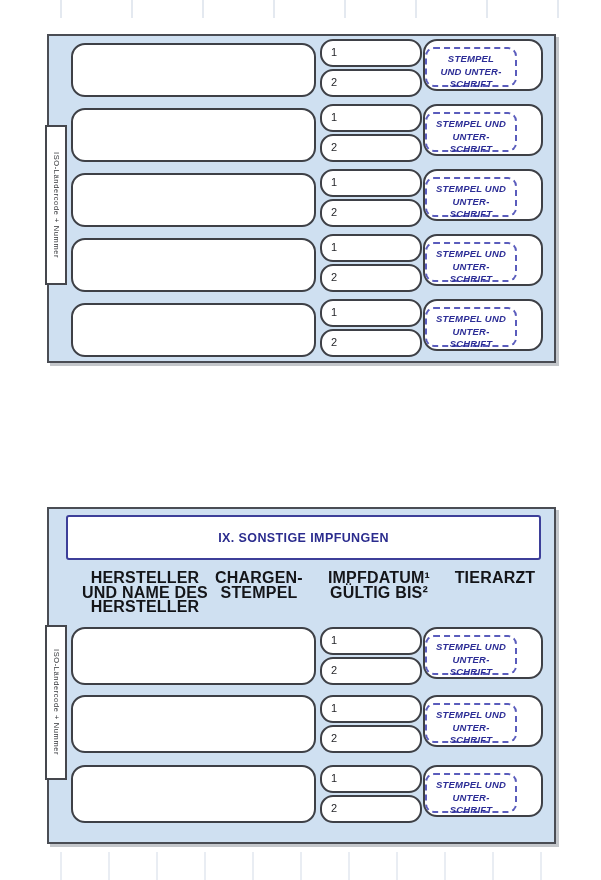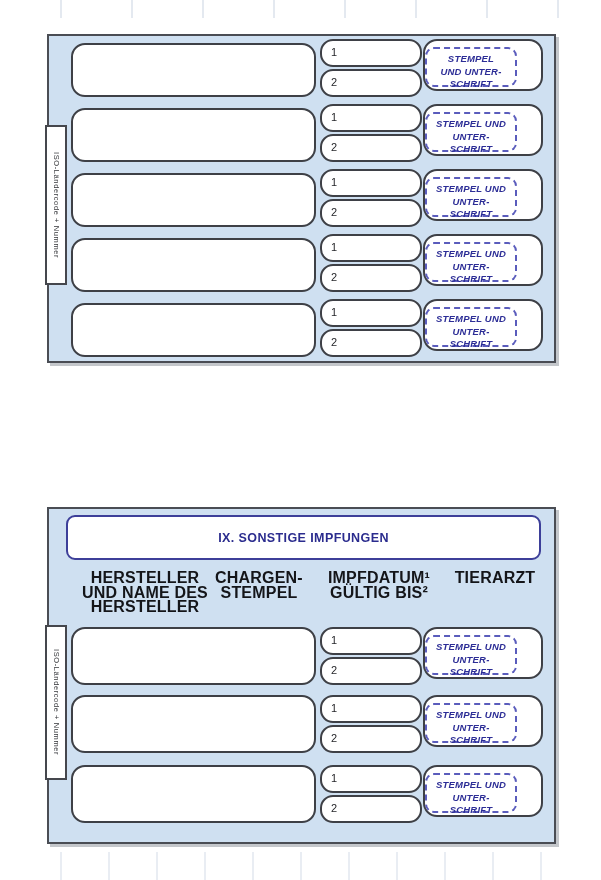--- a/index.html
+++ b/index.html
@@ -34,21 +34,21 @@
   .digit{position:absolute;left:9px;top:5px;font-size:11px;color:#26272b;}
   .stampbox{position:absolute;left:352px;top:0;width:120px;height:52px;background:#ffffff;
             border:2px solid #3e4046;border-radius:14px;box-sizing:border-box;
             display:flex;align-items:flex-start;justify-content:flex-start;}
   .stampdash{margin-top:6px;width:92px;height:40px;border:2px dashed #5a5cbc;border-radius:9px;
              box-sizing:border-box;text-align:center;padding-top:4px;overflow:visible;}
   .sl{display:block;font-size:9.5px;line-height:12.5px;font-style:italic;font-weight:700;
       color:#2c2d96;letter-spacing:0.2px;white-space:nowrap;}
 
   .headerbox{position:absolute;left:17px;top:6px;width:475px;height:45px;background:#ffffff;
-             border:2px solid #3d3f99;border-radius:9px;box-sizing:border-box;
+             border:2px solid #3d3f99;border-radius:3px;box-sizing:border-box;
              display:flex;align-items:center;justify-content:center;}
   .title{font-size:12.5px;font-weight:700;color:#2b2c8e;letter-spacing:0.4px;}
 
   .colhead{position:absolute;top:62px;text-align:center;font-size:16px;font-weight:700;
            color:#141519;line-height:14.5px;letter-spacing:0.2px;}
   .chl{display:block;}
   .ch1{left:26px;width:140px;}
   .ch2{left:150px;width:120px;}
   .ch3{left:270px;width:120px;}
   .ch4{left:386px;width:120px;}

